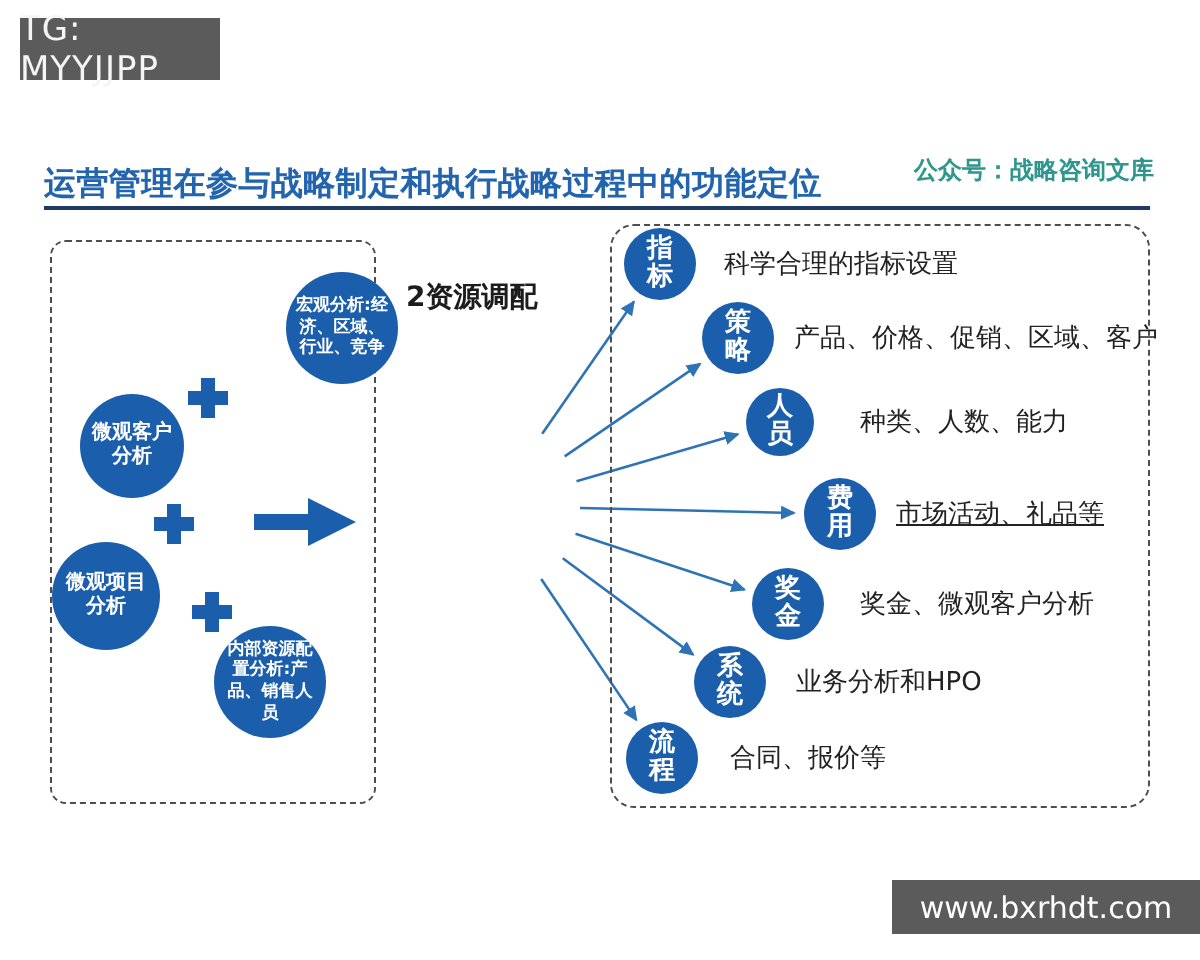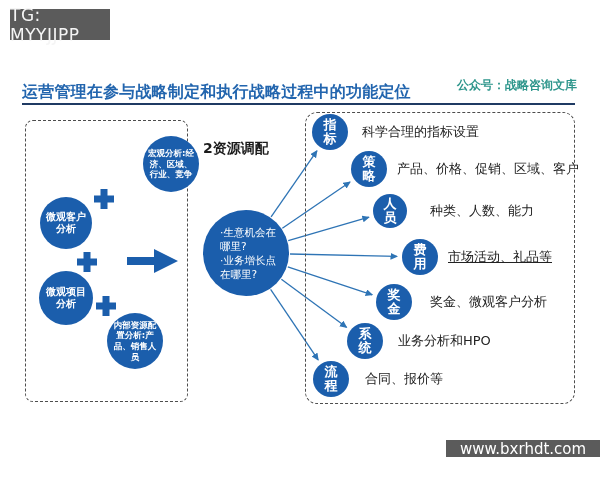--- a/index.html
+++ b/index.html
@@ -50,21 +50,21 @@
   }
   .small-circle span{
     display:block;width:1.15em;line-height:1.1;word-break:break-all;
     font-size:13px;font-weight:bold;text-align:center;
   }
   .right-label{
     position:absolute;color:#222;font-size:13px;font-weight:500;white-space:nowrap;
   }
   #connector-svg{position:absolute;left:0;top:0;pointer-events:none;}
   .watermark{
-    position:absolute;left:446px;top:440px;width:154px;height:17px;
+    position:absolute;left:446px;top:440px;width:154px;height:27px;
     background:#5b5b5b;color:#fff;font-size:15px;
     display:flex;align-items:center;justify-content:center;
   }
 </style>
 </head>
 <body>
 
 <div class="canvas">
 
   <div class="tg-badge">TG: MYYJJPP</div>
@@ -99,29 +99,25 @@
         <rect x="102.5" y="296" width="7" height="20"></rect>
       </g>
       <polygon points="127,257 154,257 154,249 178,261 154,273 154,265 127,265" fill="#1b5eac"></polygon>
     </svg>
 
   <div class="dash-box left-box"></div>
   <div class="dash-box right-box"></div>
 
   <div class="section-label" id="center-label">2资源调配</div>
 
-  <div class="big-circle center-circle">·生意机会在
-哪里?
-·业务增长点
-在哪里?</div>
 
   <div id="gen-layer">
       <div class="node-circle" style="left: 107px; top: 136px; width: 56px; height: 56px; font-size: 8.5px; margin-left: 36px;">宏观分析:经济、区域、行业、竞争</div>
       <div class="node-circle" style="left: 40px; top: 197px; width: 52px; height: 52px; font-size: 10px;">微观客户分析</div>
-      <div class="node-circle" style="left: 39px; top: 271px; width: 54px; height: 54px; font-size: 10px;">微观项目分析</div>
+      <div class="node-circle" style="left: 26px; top: 271px; width: 54px; height: 54px; font-size: 10px;">微观项目分析</div>
       <div class="node-circle" style="left: 107px; top: 313px; width: 56px; height: 56px; font-size: 8.5px;">内部资源配置分析:产品、销售人员</div>
       <div class="small-circle" style="left: 312px; top: 114px; width: 36px; height: 36px;">
         <span>指标</span>
       </div>
       <div class="right-label" style="left: 362px; top: 123px;">科学合理的指标设置</div>
       <div class="small-circle" style="left: 351px; top: 151px; width: 36px; height: 36px;">
         <span>策略</span>
       </div>
       <div class="right-label" style="left: 397px; top: 160px;">产品、价格、促销、区域、客户</div>
       <div class="small-circle" style="left: 373px; top: 194px; width: 34px; height: 34px;">

